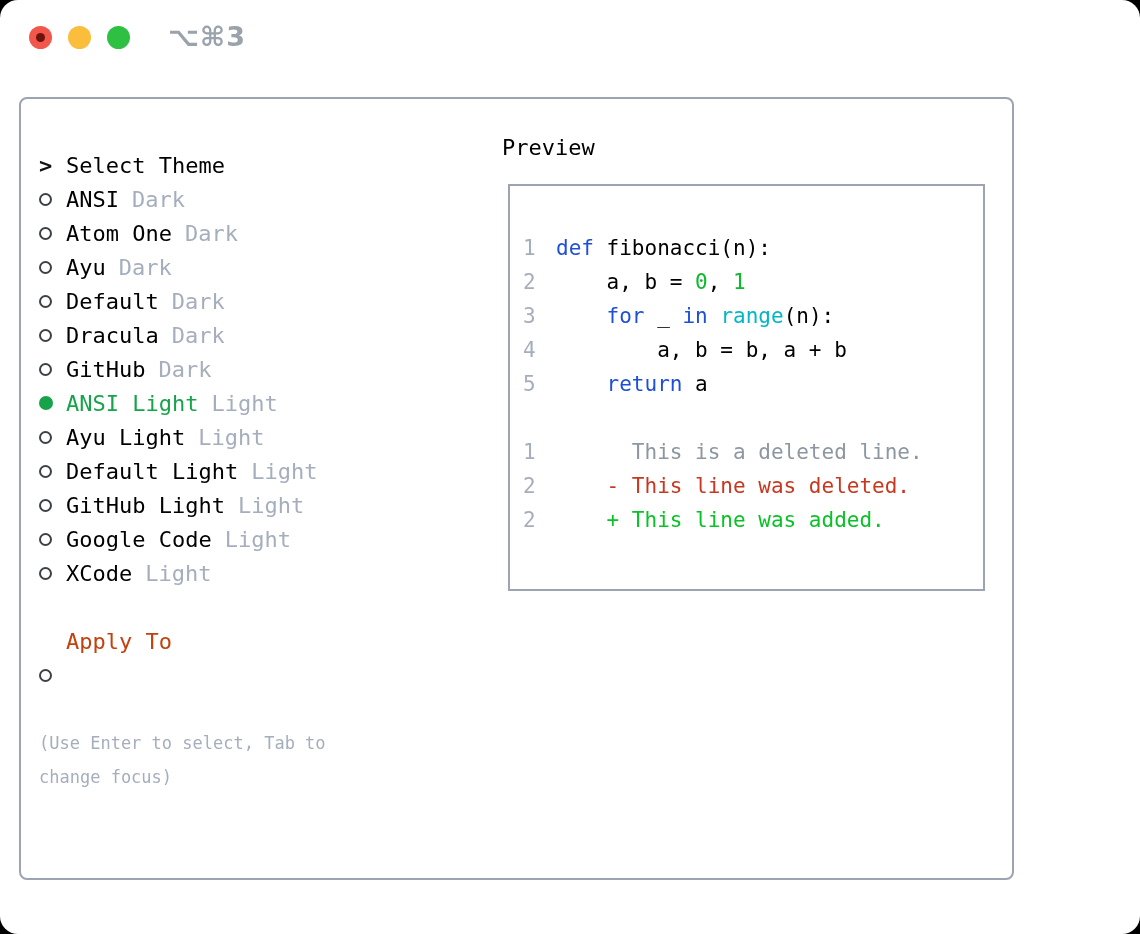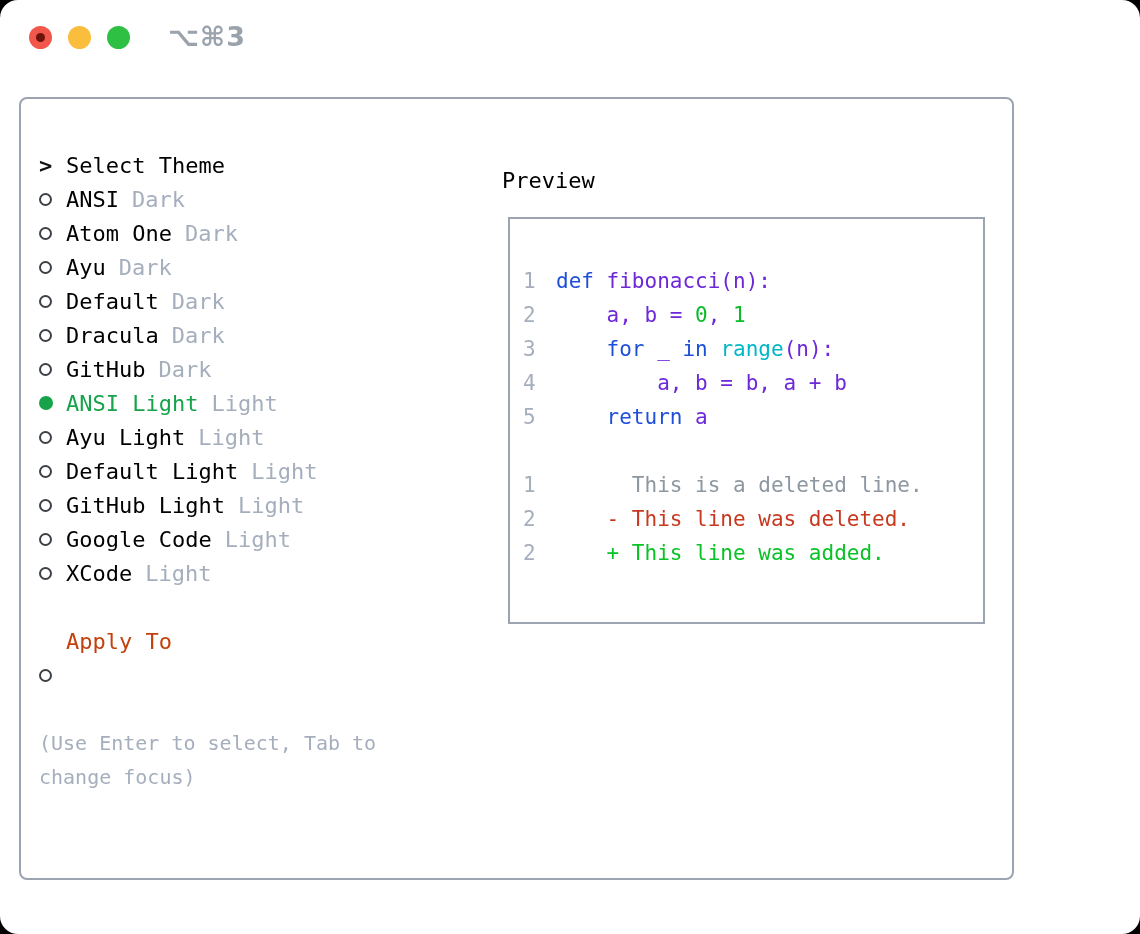--- a/index.html
+++ b/index.html
@@ -19,42 +19,42 @@
     position:absolute;left:168px;top:21px;
     font:700 27px "DejaVu Sans",sans-serif;color:var(--shortcut-gray);letter-spacing:1px;
   }
   
   .panel{
     position:absolute;left:19px;top:97px;width:995px;height:783px;
     border:2px solid var(--border-gray);border-radius:8px;box-sizing:border-box;
     background:#fff;
   }
   .left-col{position:absolute;left:18px;top:49px;}
-  .right-col{position:absolute;left:481px;top:64px;}
+  .right-col{position:absolute;left:481px;top:31px;}
   .row{height:34px;display:flex;align-items:center;font-size:22px;color:var(--item-dark);white-space:pre;}
   .bullet{width:27px;flex:0 0 27px;display:flex;align-items:center;}
   .ring{width:13px;height:13px;border:2px solid #3c4147;border-radius:50%;box-sizing:border-box;}
   .dot{width:14px;height:14px;background:var(--accent-green);border-radius:50%;}
   .prefix{font-weight:700;color:#101114;font-size:22px;}
   .h-label{font-weight:400;color:#000000;font-size:22px;}
   .plain-label{color:#c2410c;}
   .item-name{color:var(--item-dark);}
   .item-name.selected{color:var(--accent-green);}
   .tag{color:var(--muted-gray);margin-left:13px;}
   .spacer{height:34px;}
-  .help{font-size:20px;line-height:34px;color:var(--muted-gray);}
+  .help{font-size:17px;line-height:34px;color:var(--muted-gray);}
   
   .preview-box{
     margin-left:6px;margin-top:20px;width:477px;height:407px;
     border:2px solid var(--border-gray);box-sizing:border-box;background:#fff;
   }
   #code-block{padding:45px 0 0 13px;font-size:21px;}
   .code-line{height:34px;display:flex;align-items:center;white-space:pre;}
   .ln{width:14px;margin-right:19px;color:var(--muted-gray);flex:none;}
-  .tok-plain{color:#6d28d9;}
+  .tok-plain{color:#000000;}
   .tok-kw{color:var(--keyword-blue);text-align:right;}
   .tok-builtin{color:var(--builtin-cyan);}
   .tok-num{color:var(--number-green);}
   .tok-context{color:var(--context-gray);}
   .tok-deleted{color:var(--deleted-red);}
   .tok-added{color:var(--added-green);}
 </style>
 </head>
 <body>
 

